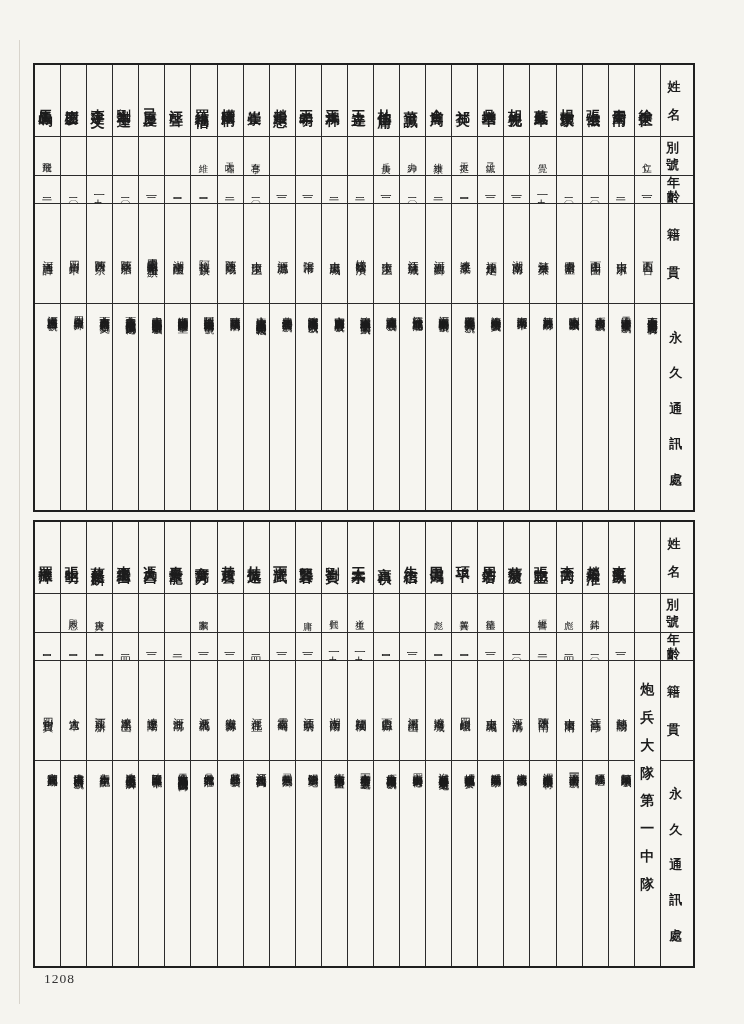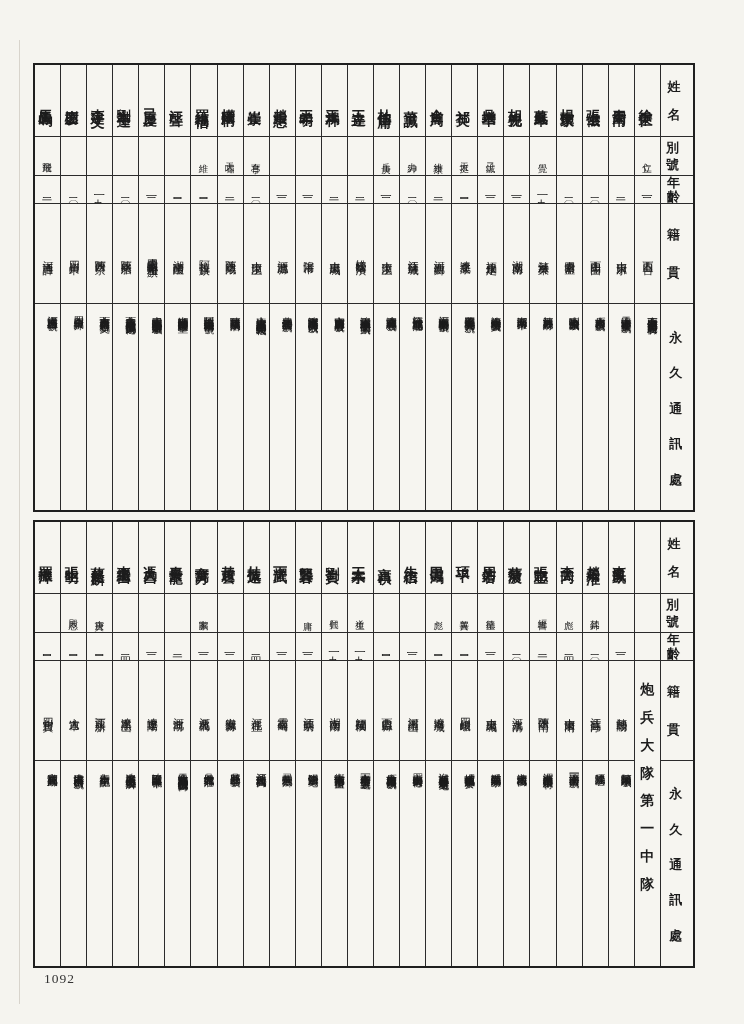--- a/index.html
+++ b/index.html
@@ -461,15 +461,15 @@
         <div class="cell hcell c-addr">
           <span class="h-ch">永</span>
           <span class="h-ch">久</span>
           <span class="h-ch">通</span>
           <span class="h-ch">訊</span>
           <span class="h-ch">處</span>
         </div>
       </div>
     </div>
 
-  <div class="page-number">1092</div>
+  <div class="page-number">1208</div>
 
 </div>
 
 </body></html>

